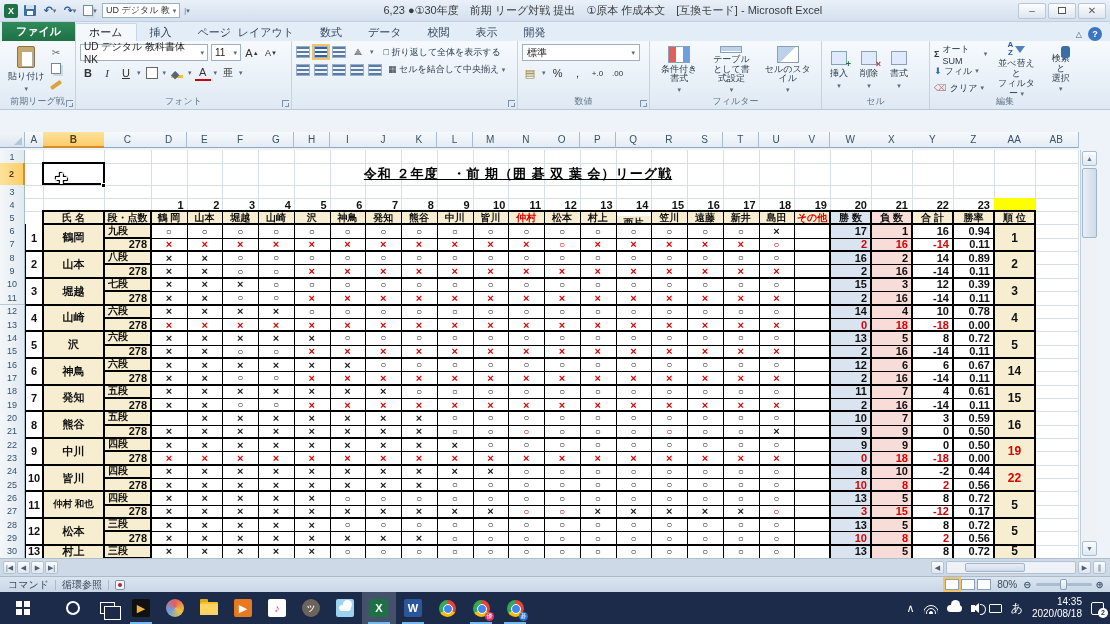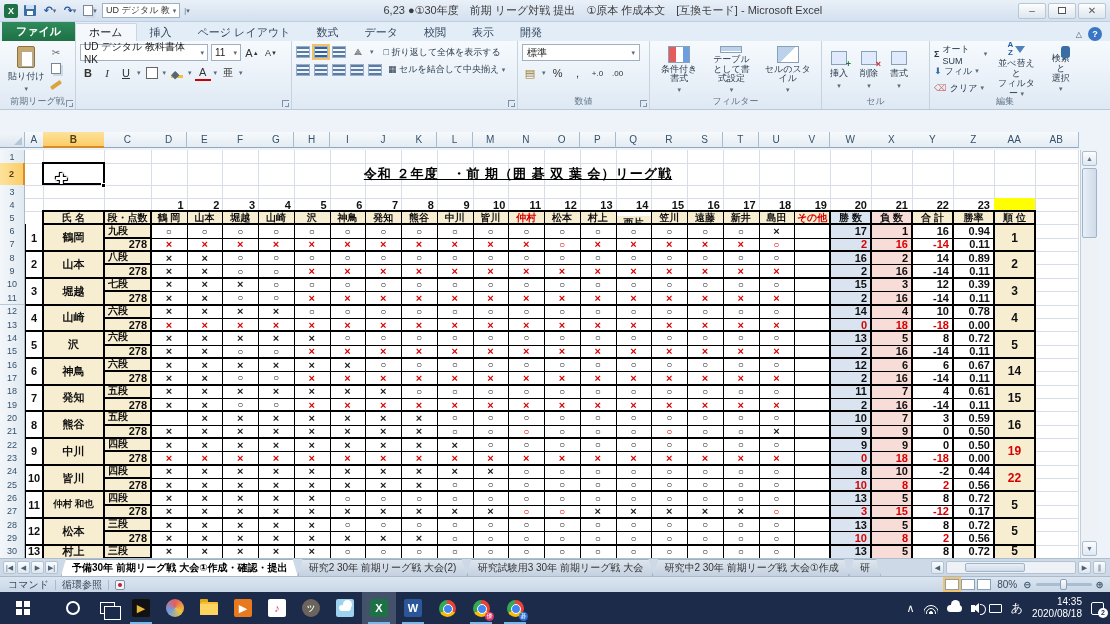--- a/index.html
+++ b/index.html
@@ -206,21 +206,21 @@
       <span class="winbtn">–</span>
       <span class="winbtn">
           <span class="restore-g"></span>
         </span>
       <span class="winbtn">✕</span>
     </div>
   </div>
 
   <div class="tabsrow">
     <div class="filetab">ファイル</div>
-    <div id="ribbon-tabs" style="display:flex;align-items:center;">
+    <div id="ribbon-tabs" style="display:flex;align-items:center;font-family:Liberation Mono, monospace;">
         <div class="rtab active">ホーム</div>
         <div class="rtab">挿入</div>
         <div class="rtab">ページ レイアウト</div>
         <div class="rtab">数式</div>
         <div class="rtab">データ</div>
         <div class="rtab">校閲</div>
         <div class="rtab">表示</div>
         <div class="rtab">開発</div>
       </div>
     <div class="ribright">
@@ -275,20 +275,21 @@
           <span class="mini-dd">▾</span>
         <span class="fbtn">
             <span style="display:inline-block;width:12px;height:10px;border-bottom:3px solid #f3c23a;color:#567;">◆</span>
           </span>
           <span class="mini-dd">▾</span>
         <span class="fbtn usq">A</span>
           <span class="mini-dd">▾</span>
         <span class="fbtn" style="font-size:10px;">亜</span>
           <span class="mini-dd">▾</span>
       </div>
+      <div class="glabel">フォント</div>
       <div class="dlg"></div>
     </div>
 
     <div class="rgroup" style="width:226px;">
       <div class="alignrow">
         <span class="al-ic"></span>
         <span class="al-ic sel"></span>
         <span class="al-ic"></span>
         <span class="fbtn" style="font-size:9px;">⟁</span>
           <span class="mini-dd">▾</span>
@@ -1279,27 +1280,20 @@
     <div class="sbtn" style="top:391px;">▼</div>
   </div>
 
   <div class="tabbar">
     <div class="navbtns">
       <span class="navb">|◀</span>
       <span class="navb">◀</span>
       <span class="navb">▶</span>
       <span class="navb">▶|</span>
     </div>
-    <div id="sheettabs" style="display:flex;overflow:hidden;max-width:820px;">
-        <div class="stab active">予備30年 前期リーグ戦 大会①作成・確認・提出</div>
-        <div class="stab">研究2 30年 前期リーグ戦 大会(2)</div>
-        <div class="stab">研究試験用3 30年 前期リーグ戦 大会</div>
-        <div class="stab">研究中2 30年 前期リーグ戦 大会①作成</div>
-        <div class="stab">研</div>
-      </div>
     <div class="hscroll">
       <span class="navb">◀</span>
       <span class="htrack">
           <span class="hthumb"></span>
         </span>
       <span class="navb">▶</span>
       <span class="navb">∥</span>
     </div>
   </div>
 

